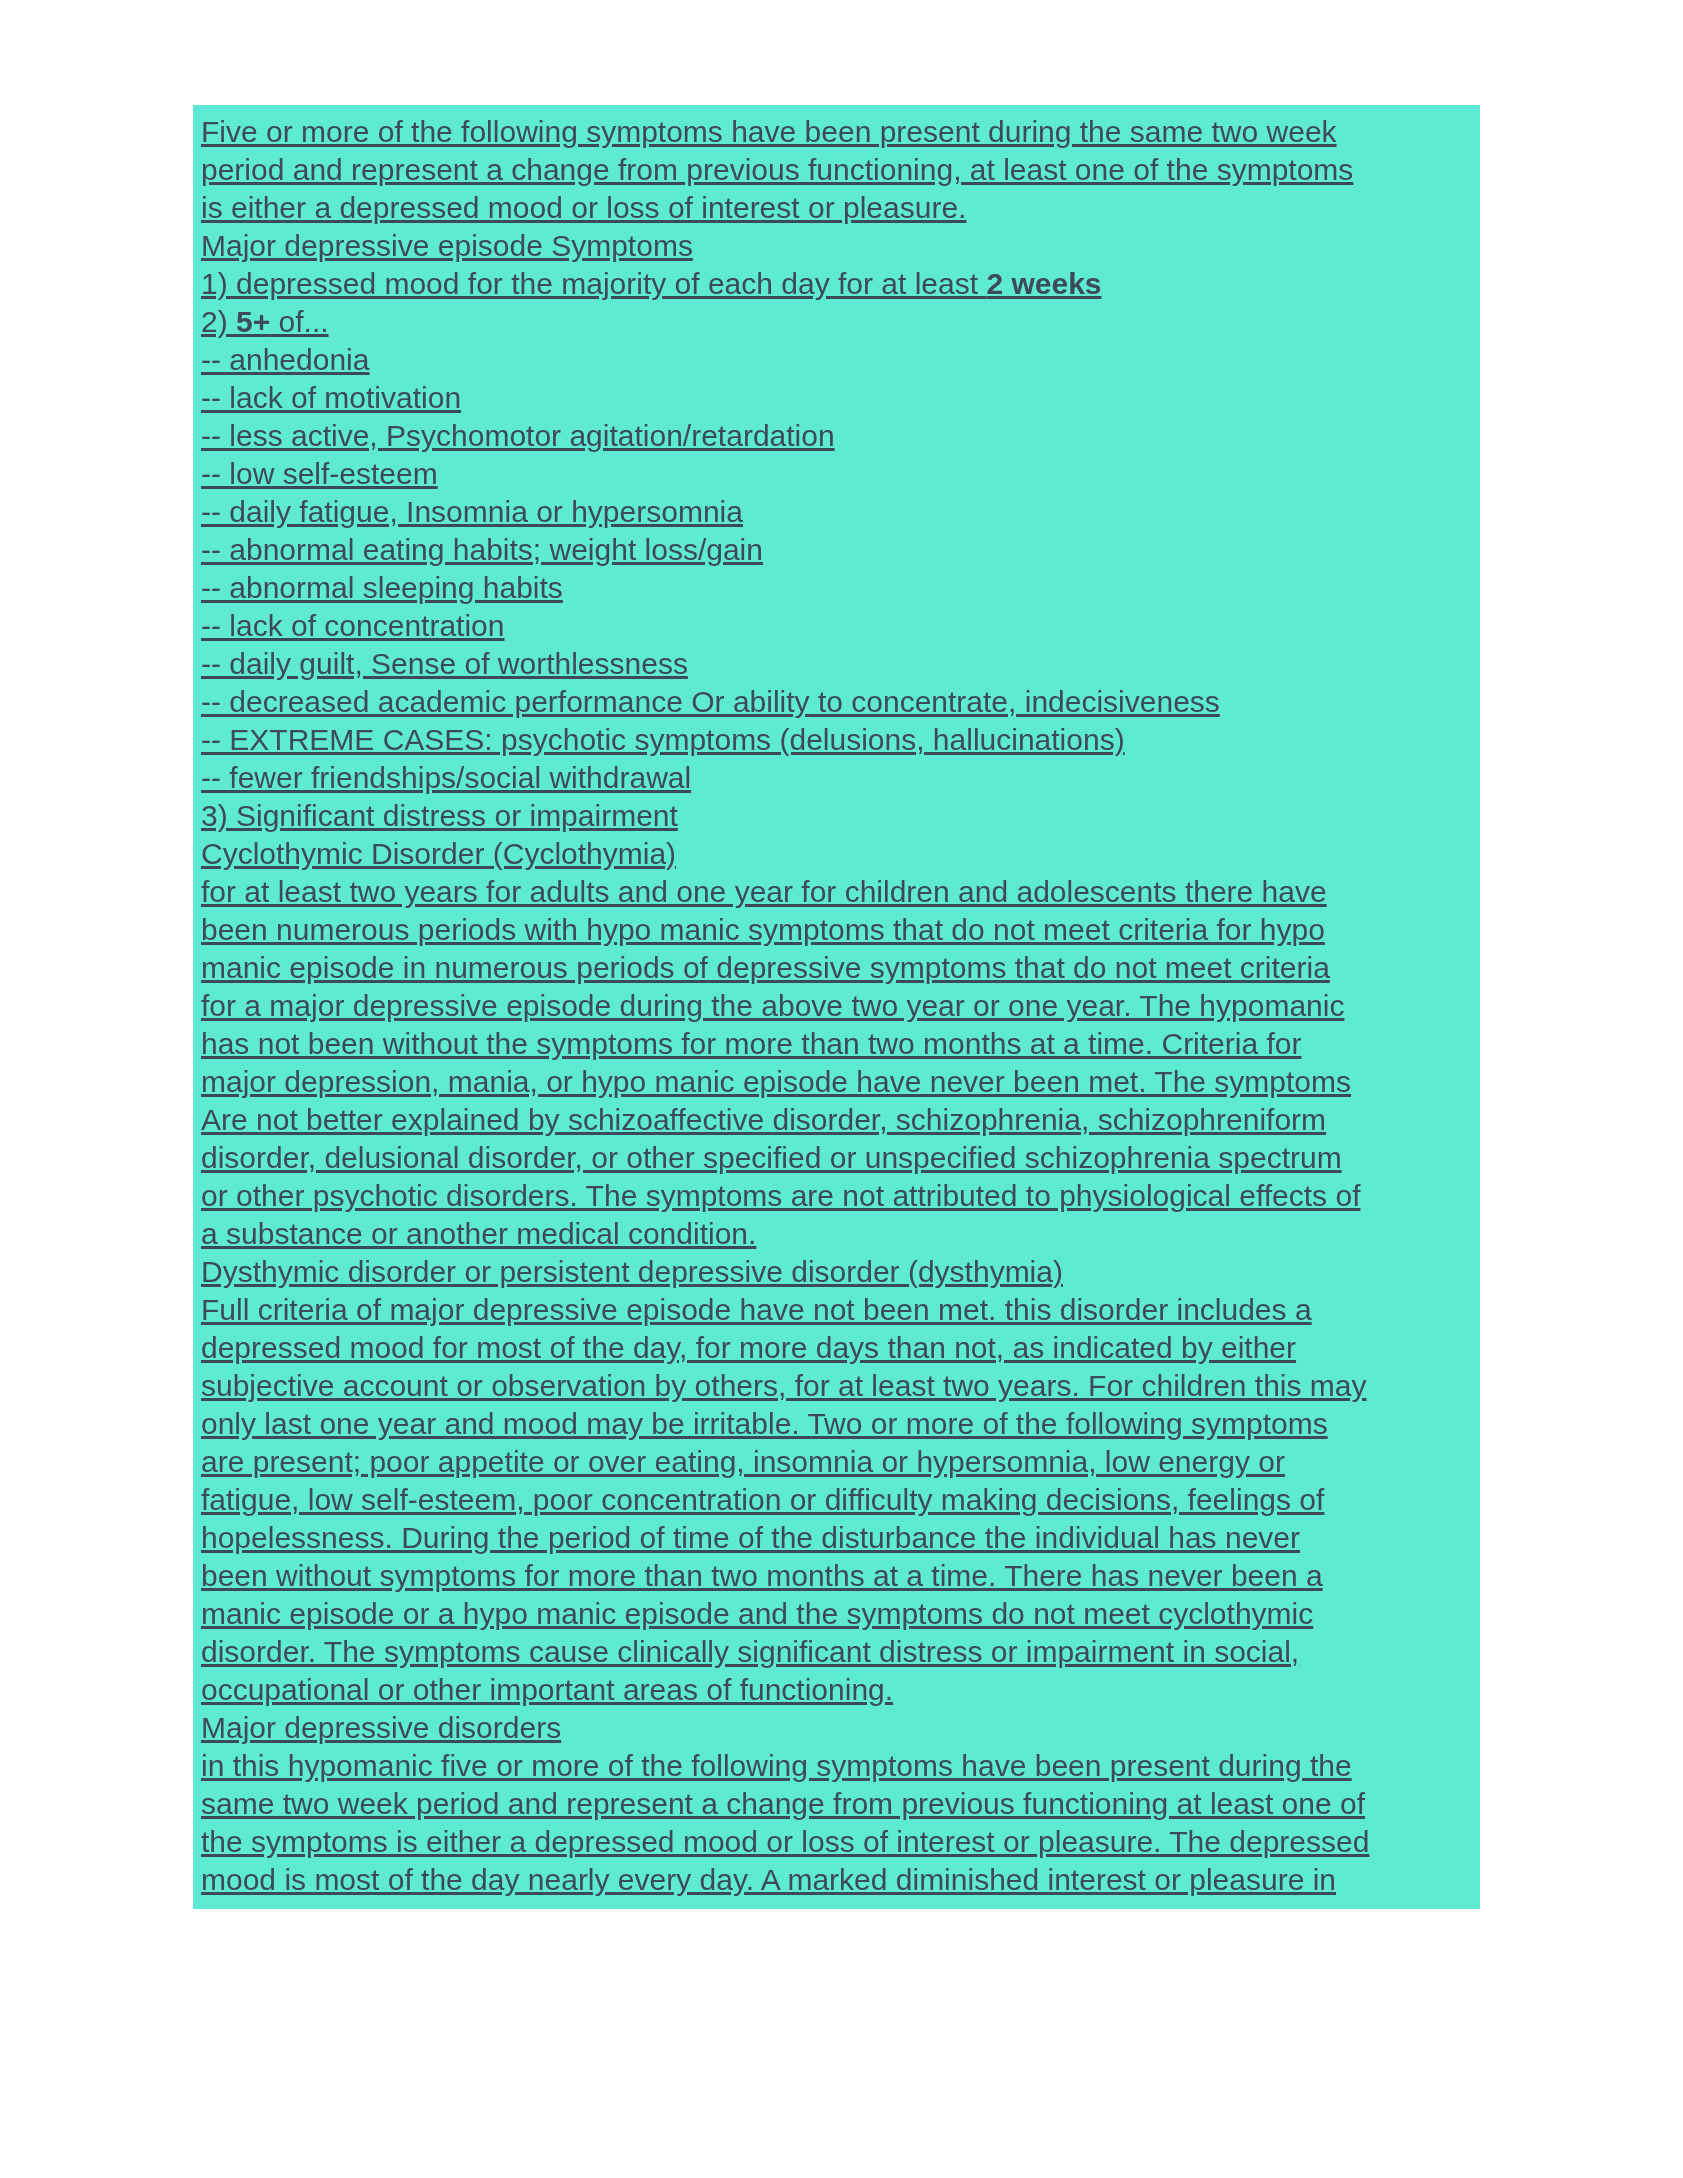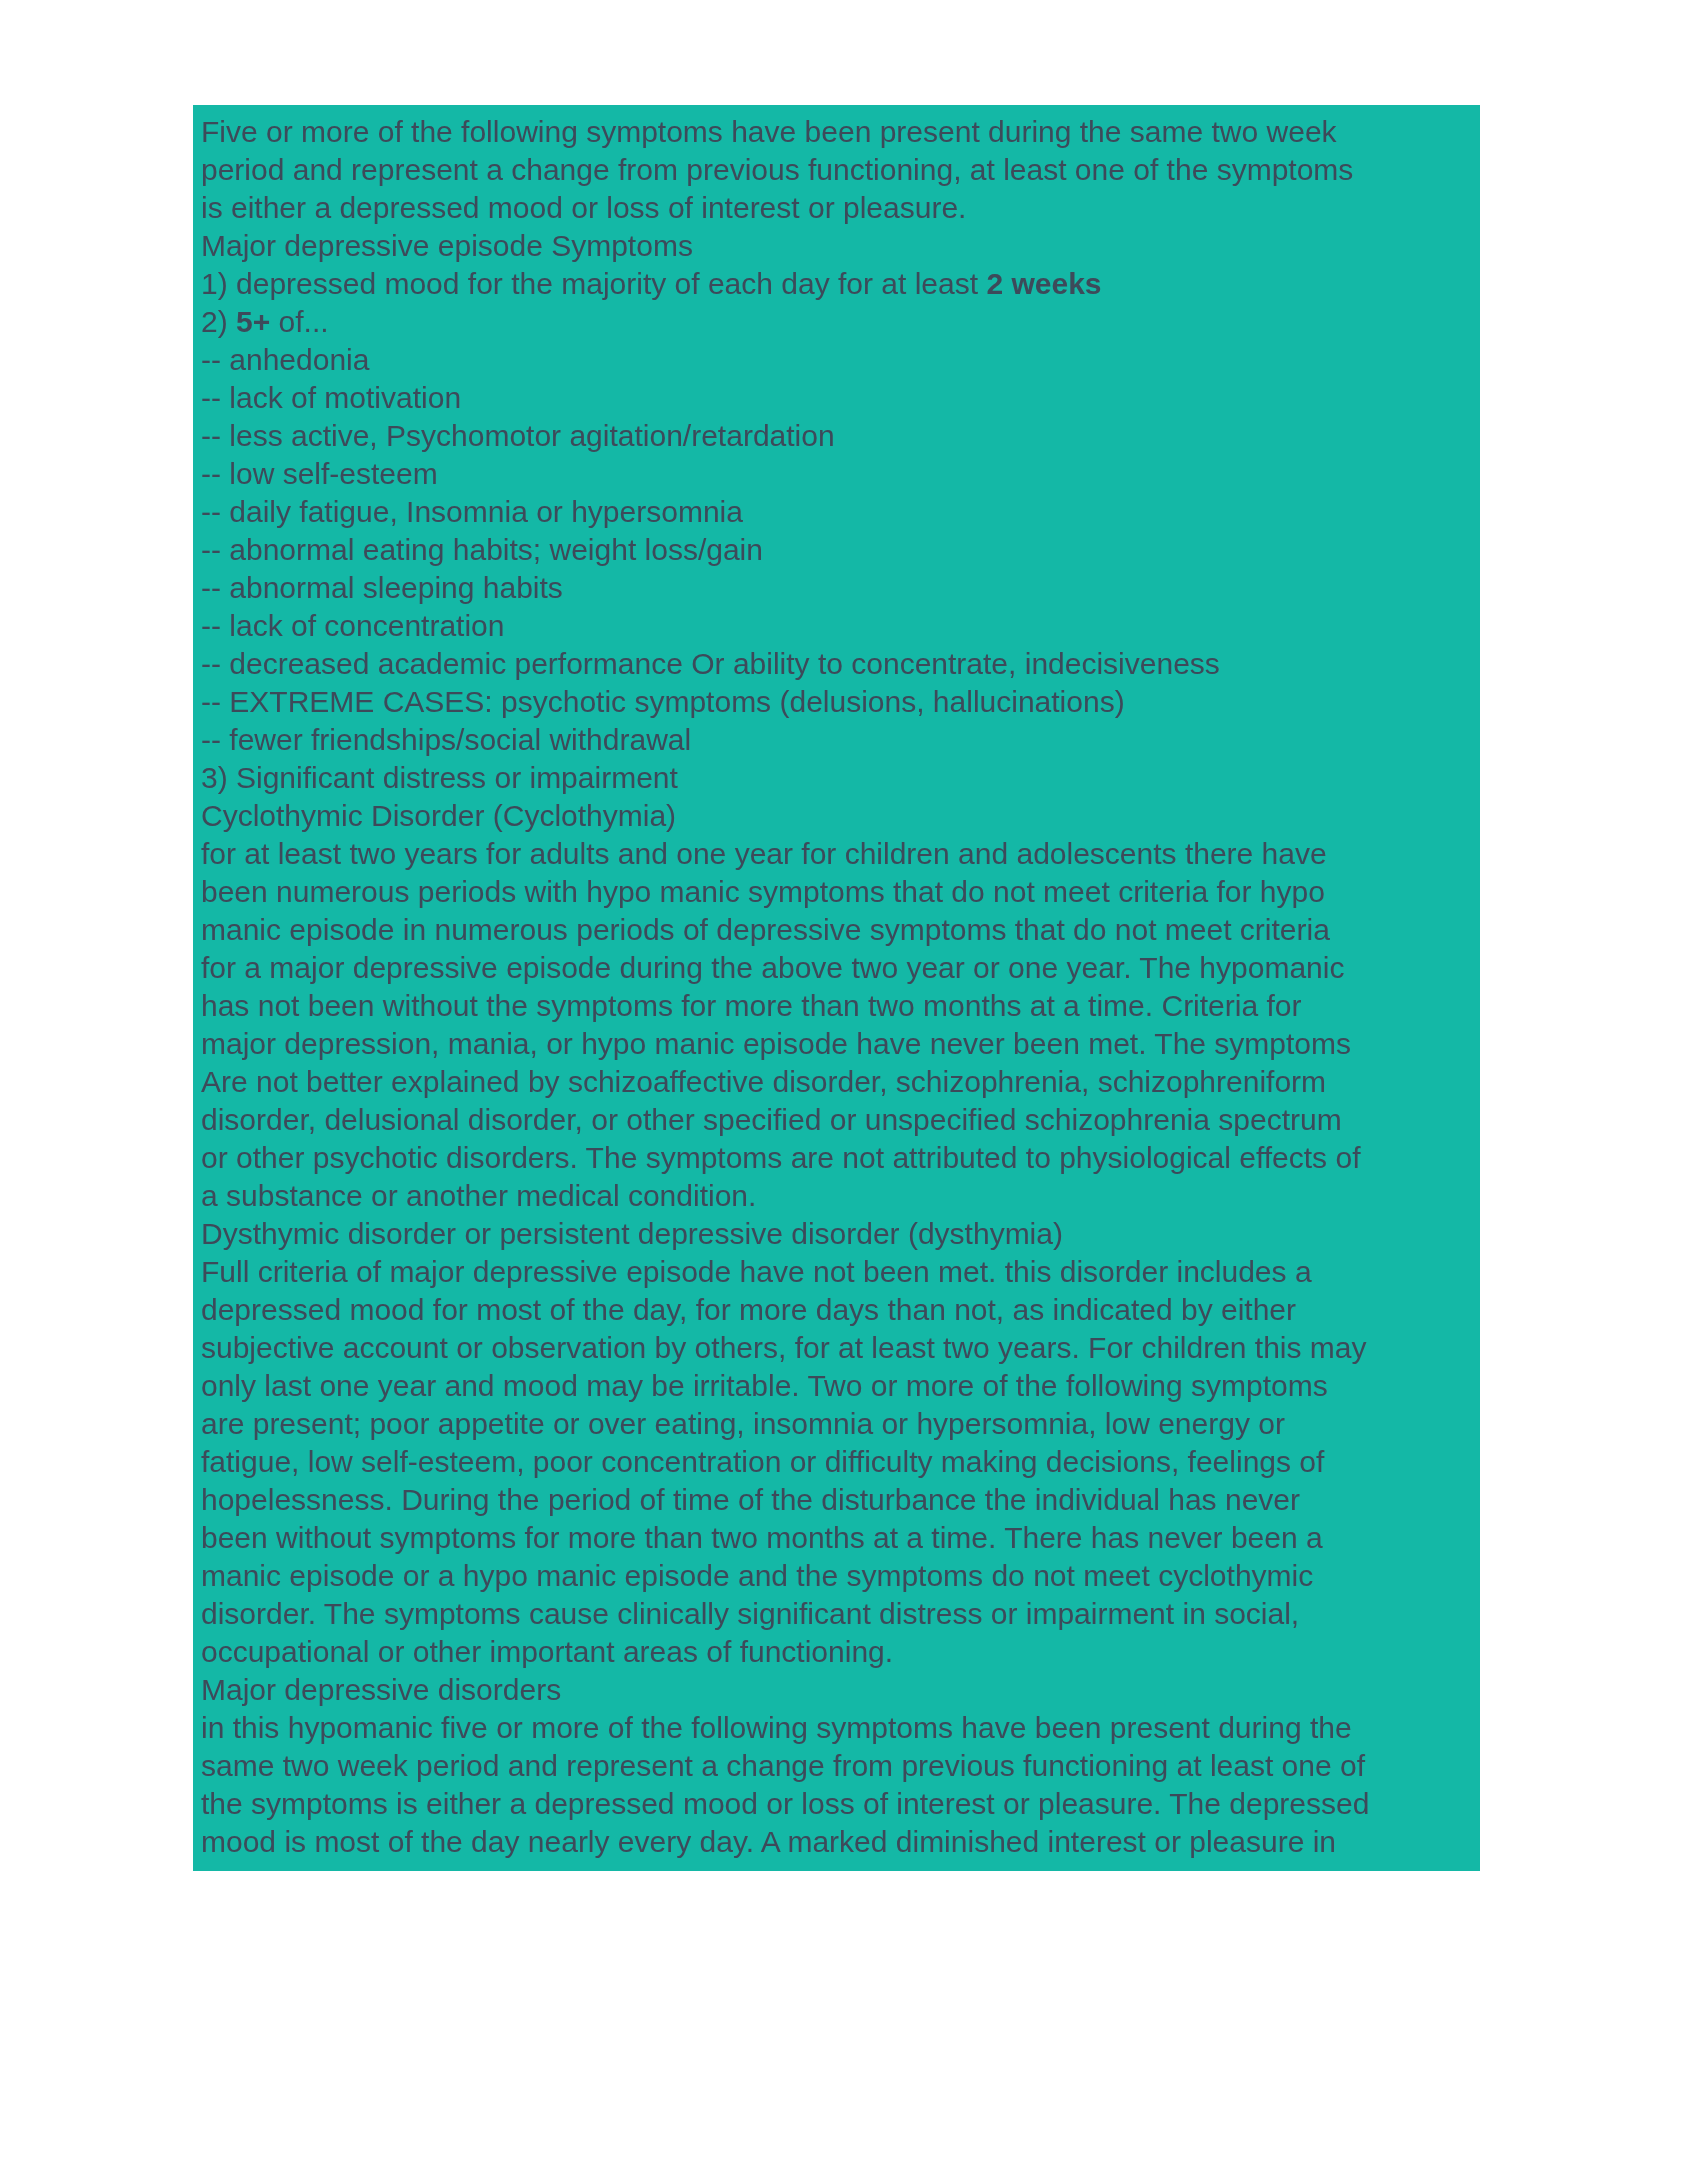--- a/index.html
+++ b/index.html
@@ -39,35 +39,36 @@
     min-height: 38px;
   }
   .line b, .line .bold {
     font-weight: bold;
   }
 </style>
 </head>
 <body style="background: rgb(255, 255, 255);">
 
 <div class="page">
-  <div class="text-block" style="background: #14b8a6; color: rgb(61, 74, 90);">
+  <div class="text-block" style="background: #5eead4; color: rgb(61, 74, 90); text-decoration: underline;">
       <div class="line">Five or more of the following symptoms have been present during the same two week</div>
       <div class="line">period and represent a change from previous functioning, at least one of the symptoms</div>
       <div class="line">is either a depressed mood or loss of interest or pleasure.</div>
       <div class="line">Major depressive episode Symptoms</div>
       <div class="line"><span>1) depressed mood for the majority of each day for at least </span><span class="bold">2 weeks</span></div>
       <div class="line"><span>2) </span><span class="bold">5+</span><span> of...</span></div>
       <div class="line">-- anhedonia</div>
       <div class="line">-- lack of motivation</div>
       <div class="line">-- less active, Psychomotor agitation/retardation</div>
       <div class="line">-- low self-esteem</div>
       <div class="line">-- daily fatigue, Insomnia or hypersomnia</div>
       <div class="line">-- abnormal eating habits; weight loss/gain</div>
       <div class="line">-- abnormal sleeping habits</div>
       <div class="line">-- lack of concentration</div>
+      <div class="line">-- daily guilt, Sense of worthlessness</div>
       <div class="line">-- decreased academic performance Or ability to concentrate, indecisiveness</div>
       <div class="line">-- EXTREME CASES: psychotic symptoms (delusions, hallucinations)</div>
       <div class="line">-- fewer friendships/social withdrawal</div>
       <div class="line">3) Significant distress or impairment</div>
       <div class="line">Cyclothymic Disorder (Cyclothymia)</div>
       <div class="line">for at least two years for adults and one year for children and adolescents there have</div>
       <div class="line">been numerous periods with hypo manic symptoms that do not meet criteria for hypo</div>
       <div class="line">manic episode in numerous periods of depressive symptoms that do not meet criteria</div>
       <div class="line">for a major depressive episode during the above two year or one year. The hypomanic</div>
       <div class="line">has not been without the symptoms for more than two months at a time. Criteria for</div>

